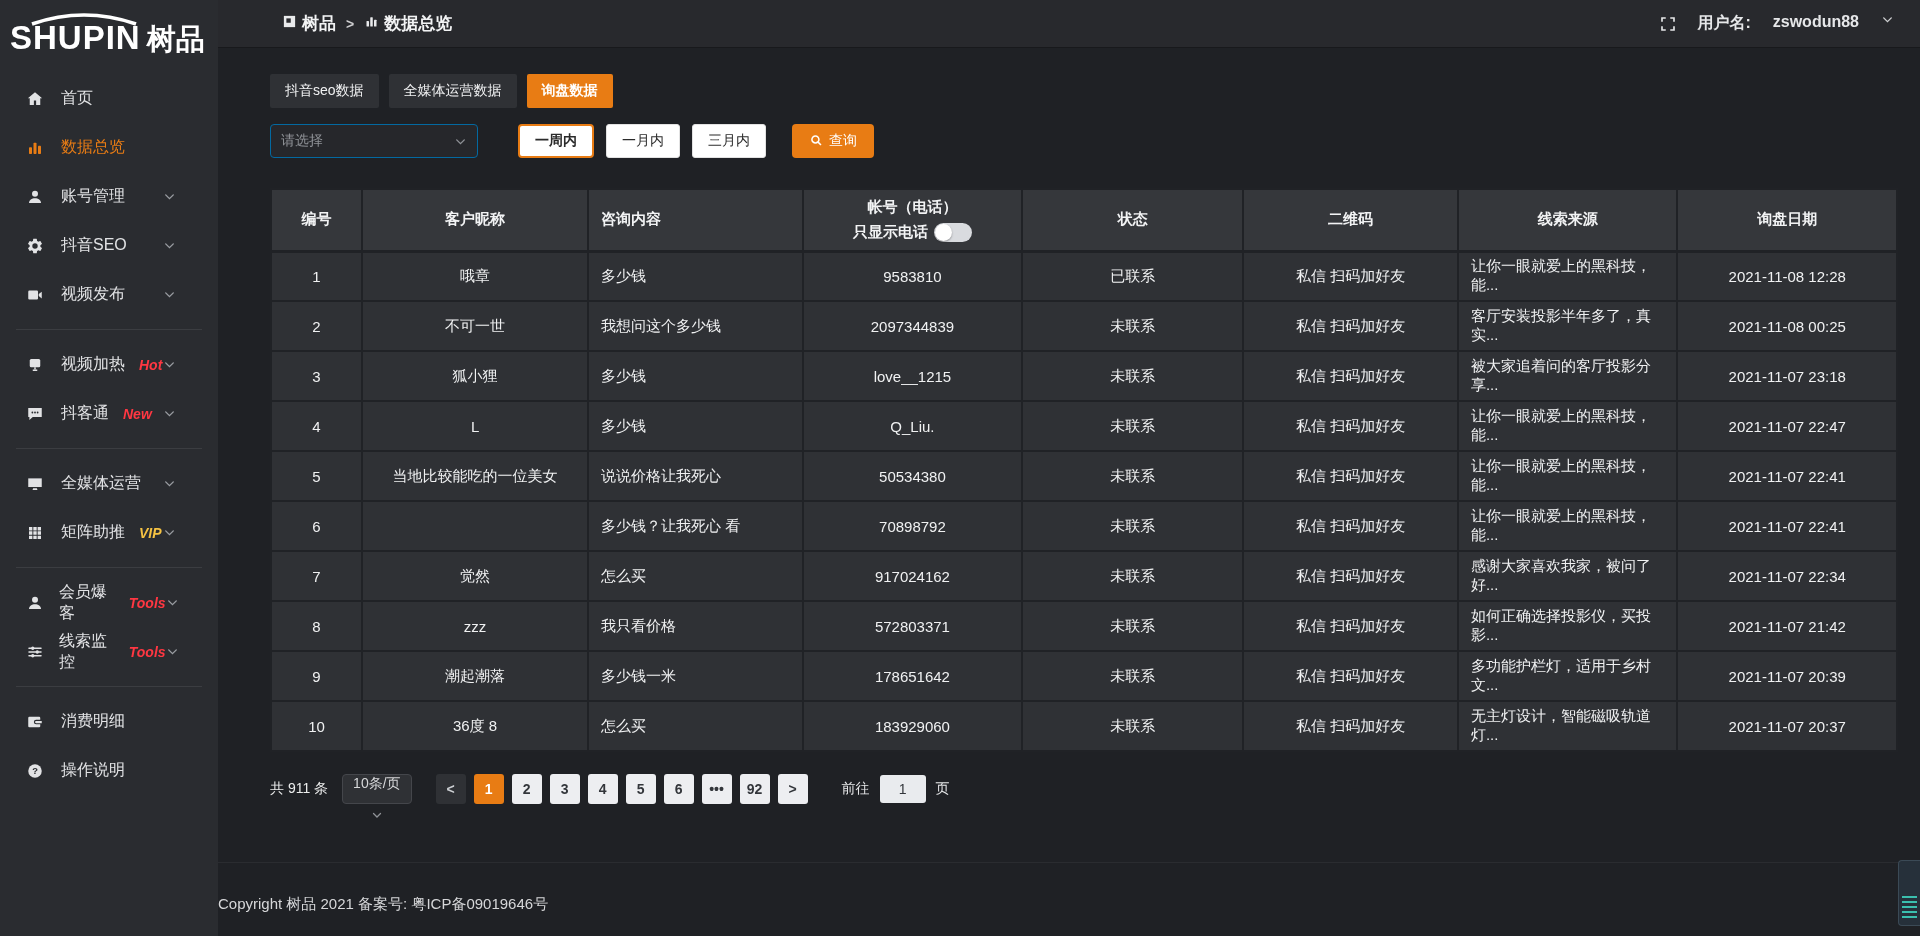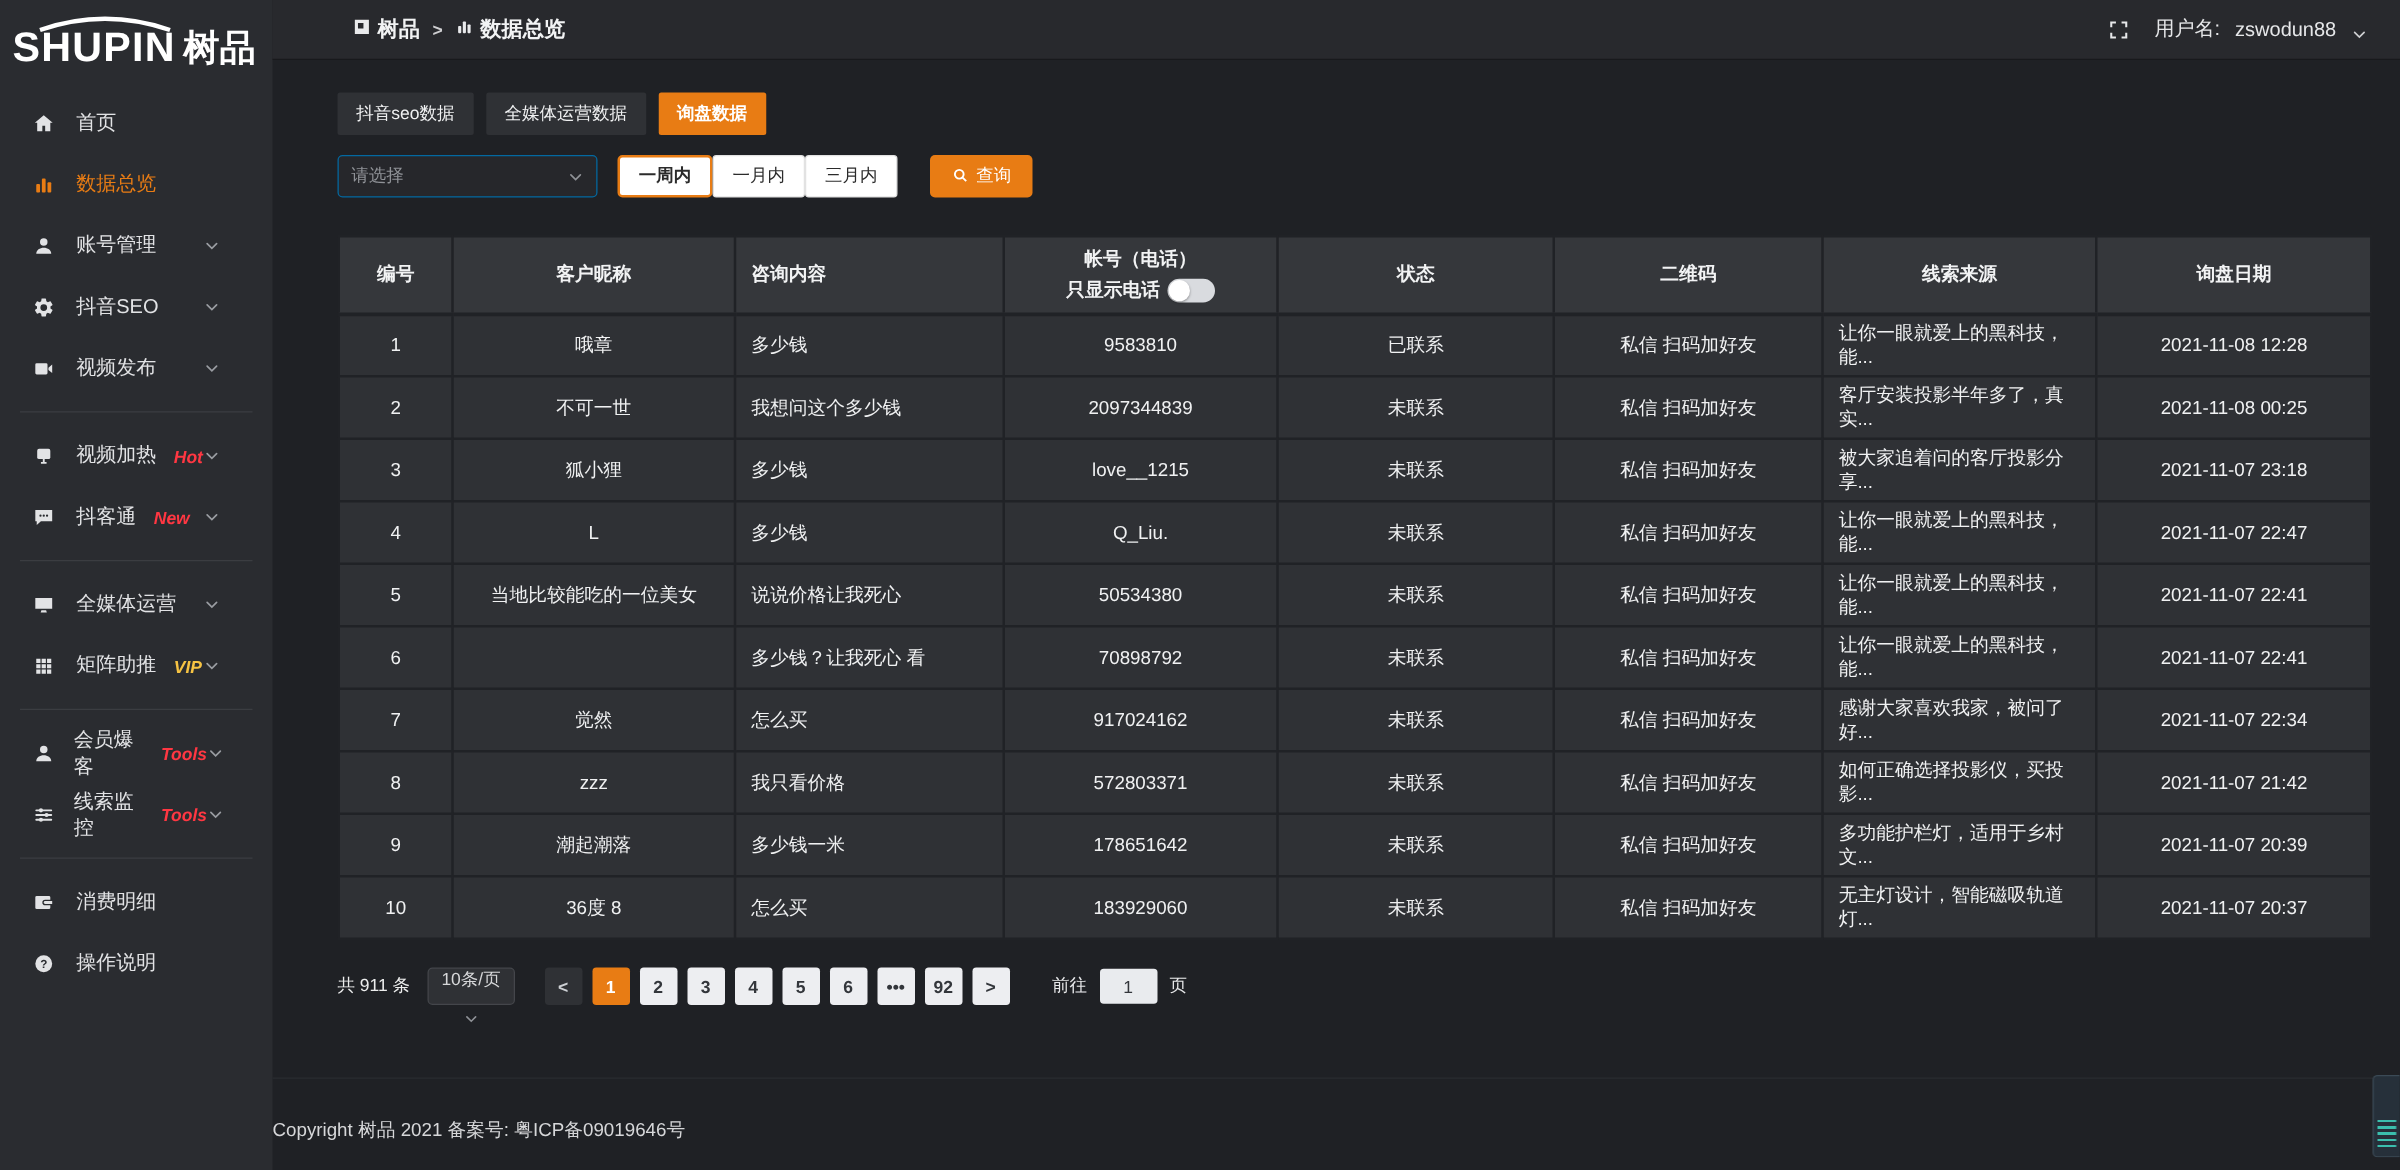--- a/index.html
+++ b/index.html
@@ -22,35 +22,35 @@
   .nav-divider { height:1px; background:#3b3d41; margin:10px 16px; }
 
   
   .main { flex:1; display:flex; flex-direction:column; }
   .topbar { height:48px; background:#28292d; border-bottom:1px solid #18191c; display:flex; align-items:center; justify-content:space-between; padding:0 26px 0 64px; flex-shrink:0; }
   .breadcrumb { display:flex; align-items:center; gap:10px; font-size:17px; font-weight:bold; color:#f2f3f4; }
   .crumb { display:flex; align-items:center; gap:5px; cursor:pointer; }
   .crumb-sep { color:#cfcfd1; font-size:14px; }
   .user-area { display:flex; align-items:center; gap:20px; }
   .fullscreen-btn { display:flex; color:#e6e7e9; cursor:pointer; }
-  .user-menu { display:flex; align-items:flex-end; gap:12px; font-size:16px; font-weight:normal; cursor:pointer; }
+  .user-menu { display:flex; align-items:flex-start; gap:22px; font-size:16px; font-weight:bold; cursor:pointer; }
   .user-menu .chev { display:flex; color:#cfd0d2; }
 
   .content { padding:26px 22px 0 52px; }
 
   
   .tabs { display:flex; gap:10px; }
   .tab { border:none; background:#2f3135; color:#f0f1f2; font-size:14px; padding:8px 15px; border-radius:2px; cursor:pointer; font-family:inherit; }
   .tab.active { background:var(--accent); color:#fff; font-weight:bold; }
 
   
   .filter-row { margin-top:16px; display:flex; align-items:center; }
   .select { width:208px; height:34px; background:#26272b; border:1px solid #0369a1; border-radius:4px; display:flex; align-items:center; justify-content:space-between; padding:0 10px; font-size:14px; color:#8f9297; cursor:pointer; }
   .select .chev { display:flex; color:#8f9297; }
-  .ranges { display:flex; margin-left:16px;font-family:Liberation Serif, serif; }
+  .ranges { display:flex; gap:12px; margin-left:40px;font-family:Liberation Serif, serif; }
   .range-btn { height:34px; padding:0 15px; background:#fff; border:1px solid #e2e2e2; border-radius:3px; color:#2b2b2b; font-size:14px; cursor:pointer; font-family:inherit; }
   .range-btn.active { border:2px solid var(--accent); border-radius:4px; font-weight:bold; }
   .query-btn { margin-left:26px; height:34px; padding:0 17px; background:var(--accent); border:none; border-radius:4px; color:#fff; font-size:14px; display:flex; align-items:center; gap:6px; cursor:pointer; font-family:inherit; }
 
   
   .data-table { margin-top:30px; width:100%; border-collapse:collapse; }
   .data-table th { background:#35373b; border:2px solid #202226; border-bottom:3px solid #202226; height:62px; font-size:15px; font-weight:bold; color:#f2f3f4; text-align:center; }
   .data-table td { background:#2f3135; border:2px solid #202226; height:50px; font-size:15px; color:#f0f1f2; text-align:center; }
   .td-left { text-align:left !important; padding-left:12px; }
   .orange { color:var(--link); }

